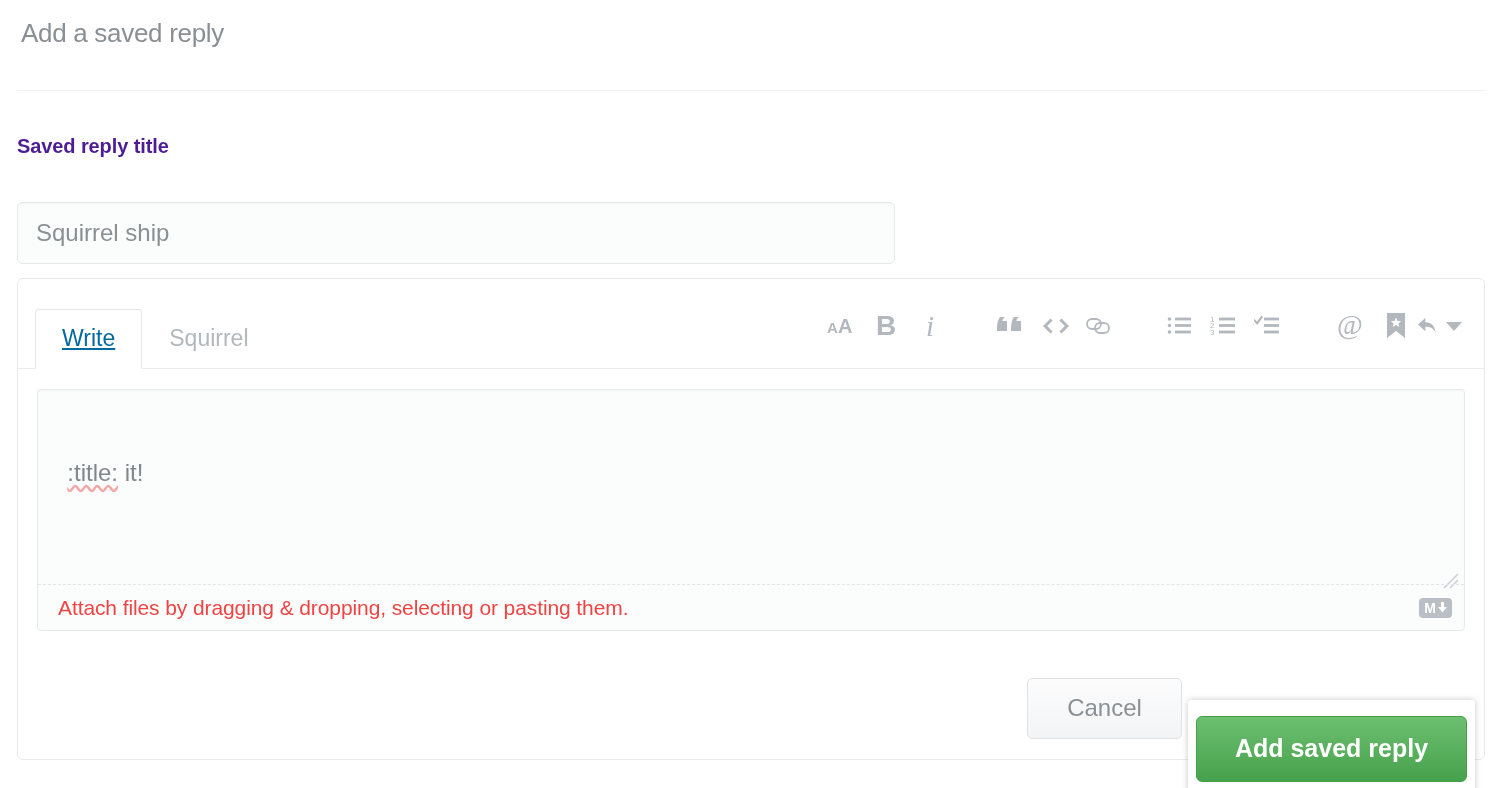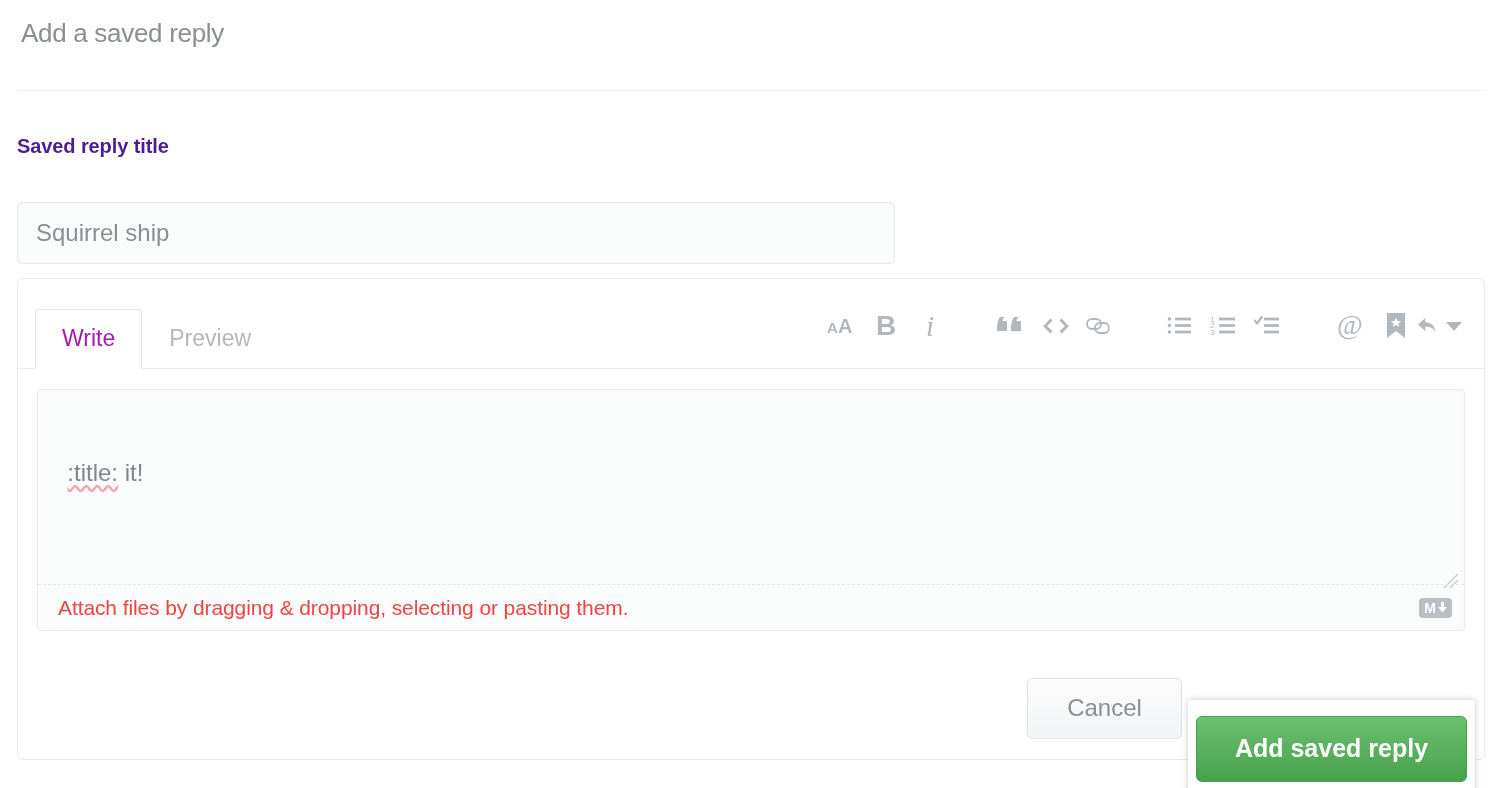--- a/index.html
+++ b/index.html
@@ -102,24 +102,25 @@
     color: #b3b8bd;
     padding: 17px 26px 18px 26px;
     box-sizing: border-box;
     border: 1px solid transparent;
     border-radius: 4px 4px 0 0;
     background: transparent;
     cursor: pointer;
     line-height: 1;
   }
   .tab.active {
-    color: #a21caf;
+    color: #0369a1;
     background: #ffffff;
     border-color: #e3e5e7;
     border-bottom-color: #ffffff;
+    text-decoration: underline;
   }
 
   
   .toolbar {
     position: absolute;
     right: 22px;
     top: 24px;
     display: flex;
     align-items: center;
     height: 46px;
@@ -308,21 +309,21 @@
 <div class="head-rule"></div>
 
 <div class="field-label">Saved reply title</div>
 <input class="title-input" type="text" value="Squirrel ship" style="">
 
 <div class="comment-box">
 
   <div class="tab-row">
     <div class="tabs">
       <div class="tab active">Write</div>
-      <div class="tab">Preview</div>
+      <div class="tab">Squirrel</div>
     </div>
 
     <div class="toolbar">
       <div class="tb-group">
         <div class="tb-btn">
           <svg width="30" height="22" viewBox="0 0 30 22" aria-hidden="true">
             <text x="0" y="18" font-family="Liberation Sans, sans-serif" font-size="15" font-weight="bold" fill="#b2b8bd">A</text>
             <text x="11" y="18" font-family="Liberation Sans, sans-serif" font-size="20" font-weight="bold" fill="#b2b8bd">A</text>
           </svg>
         </div>

